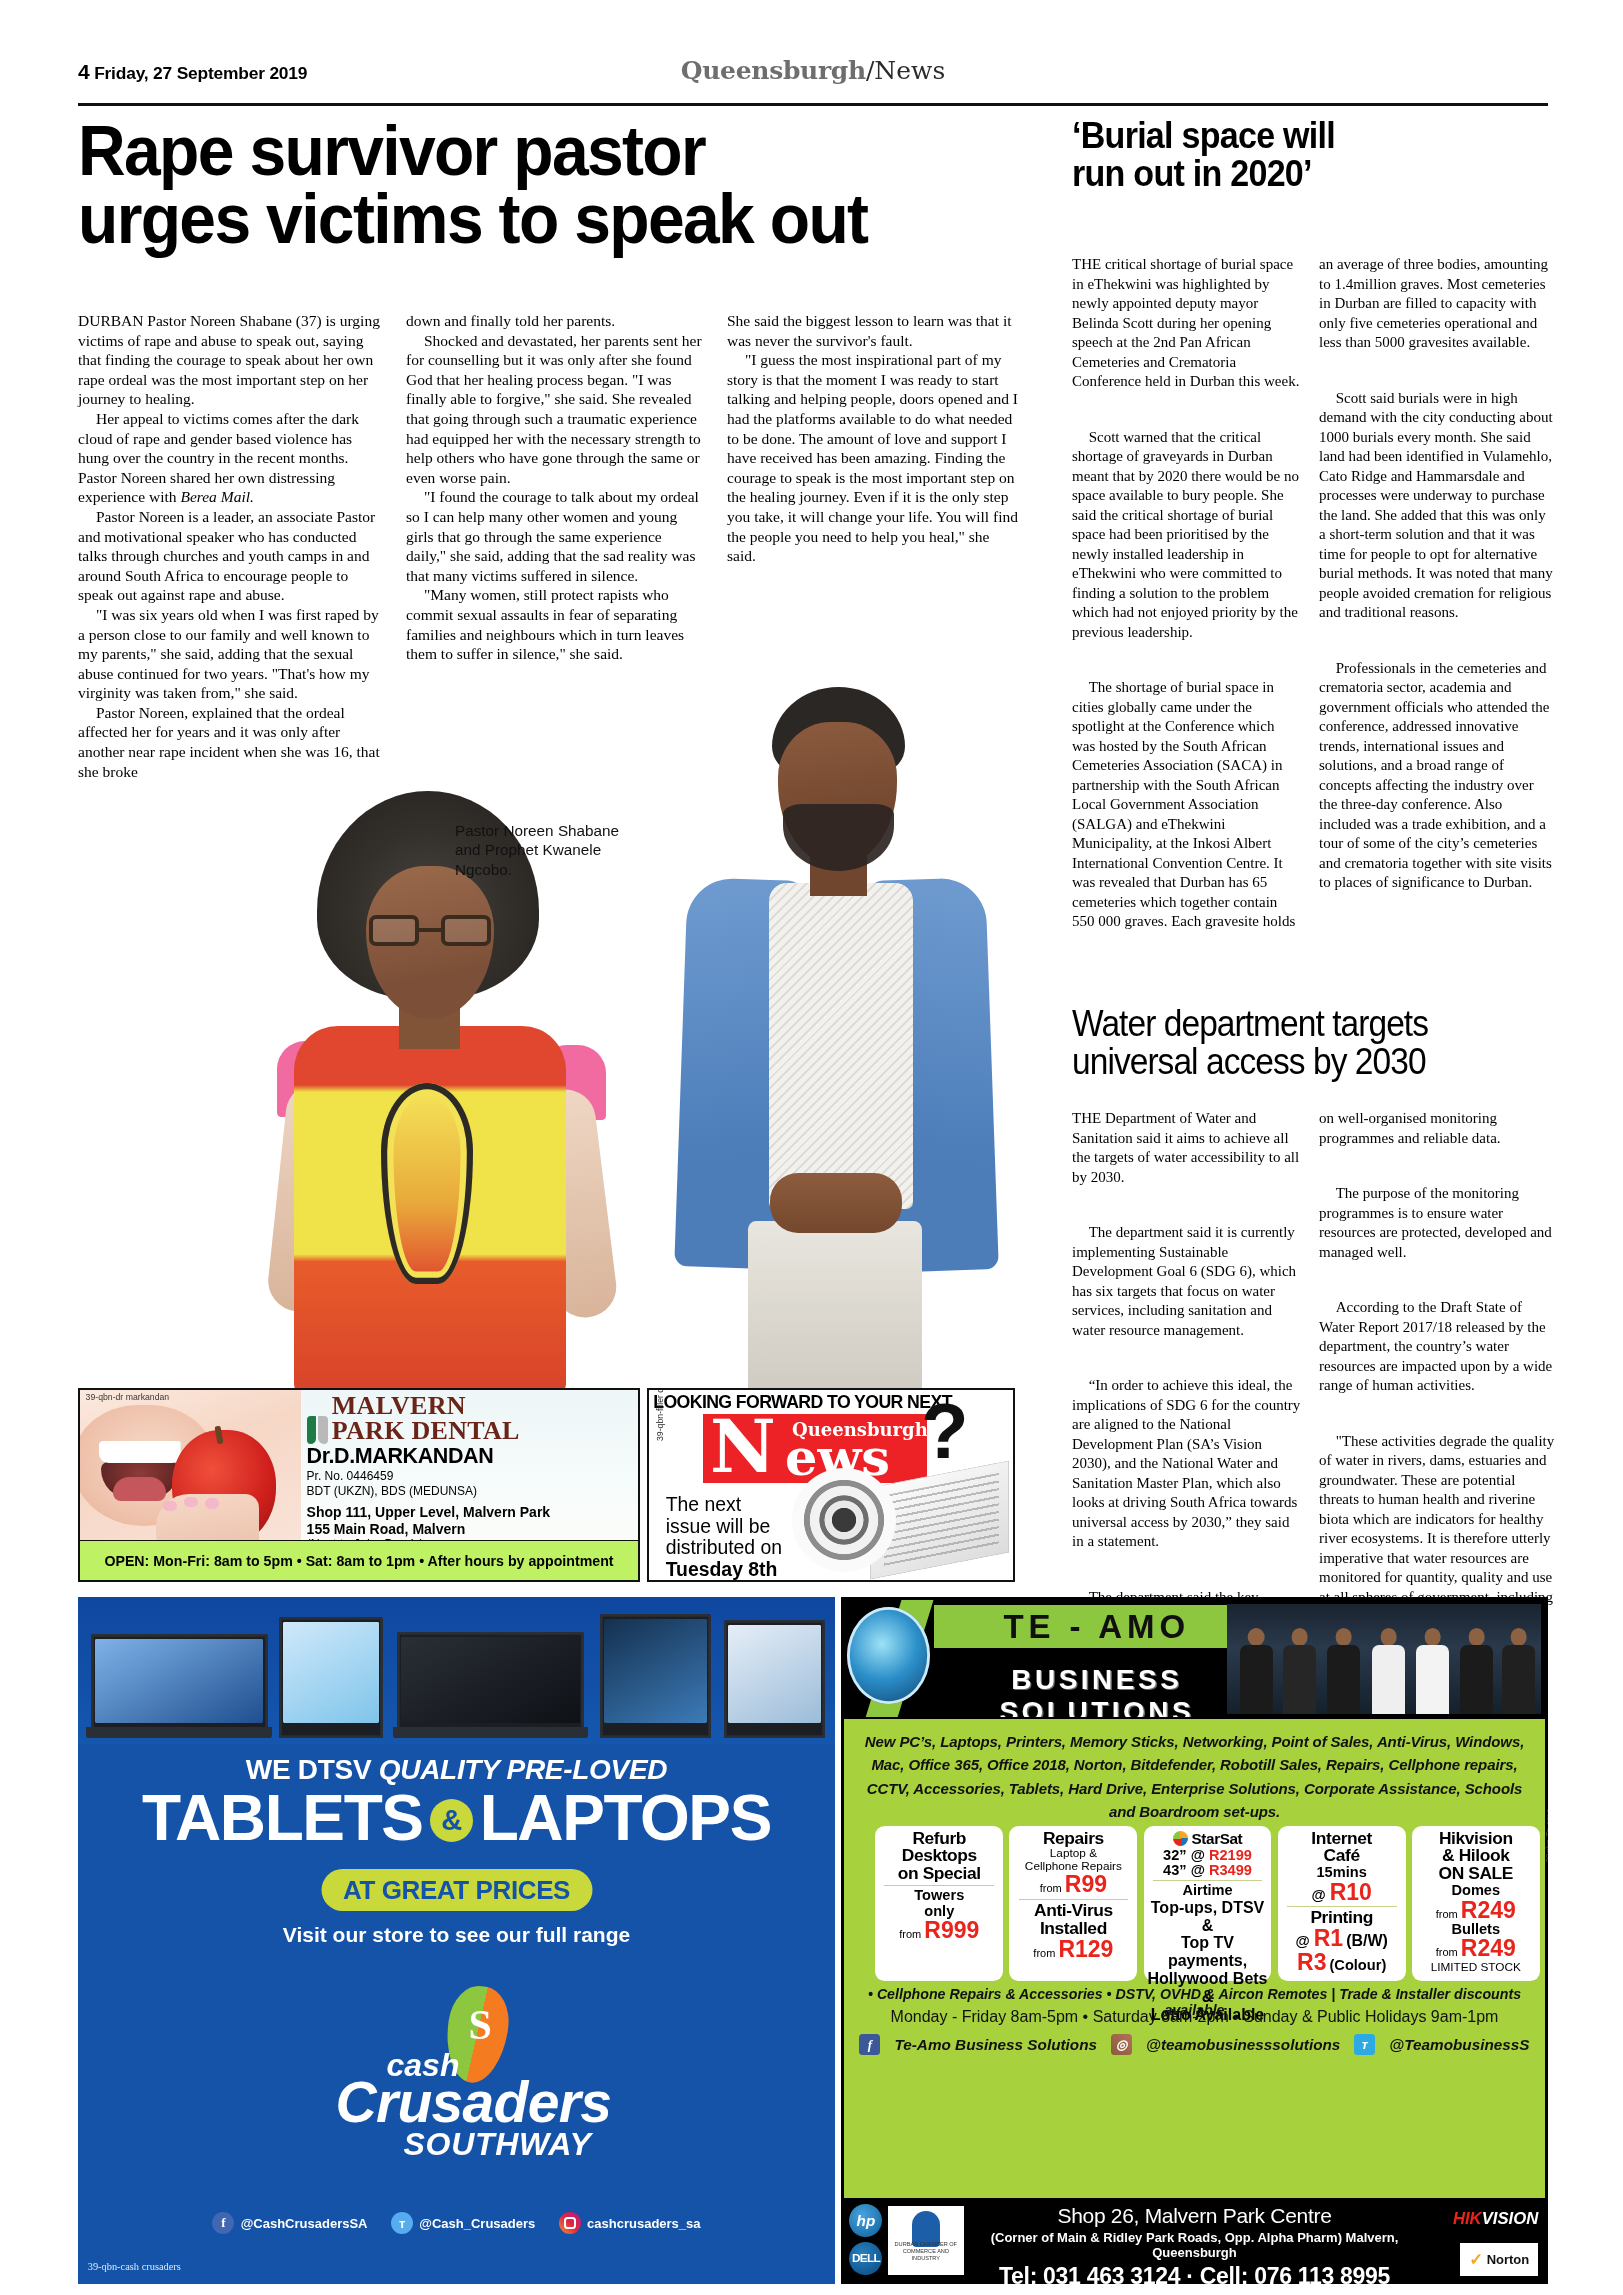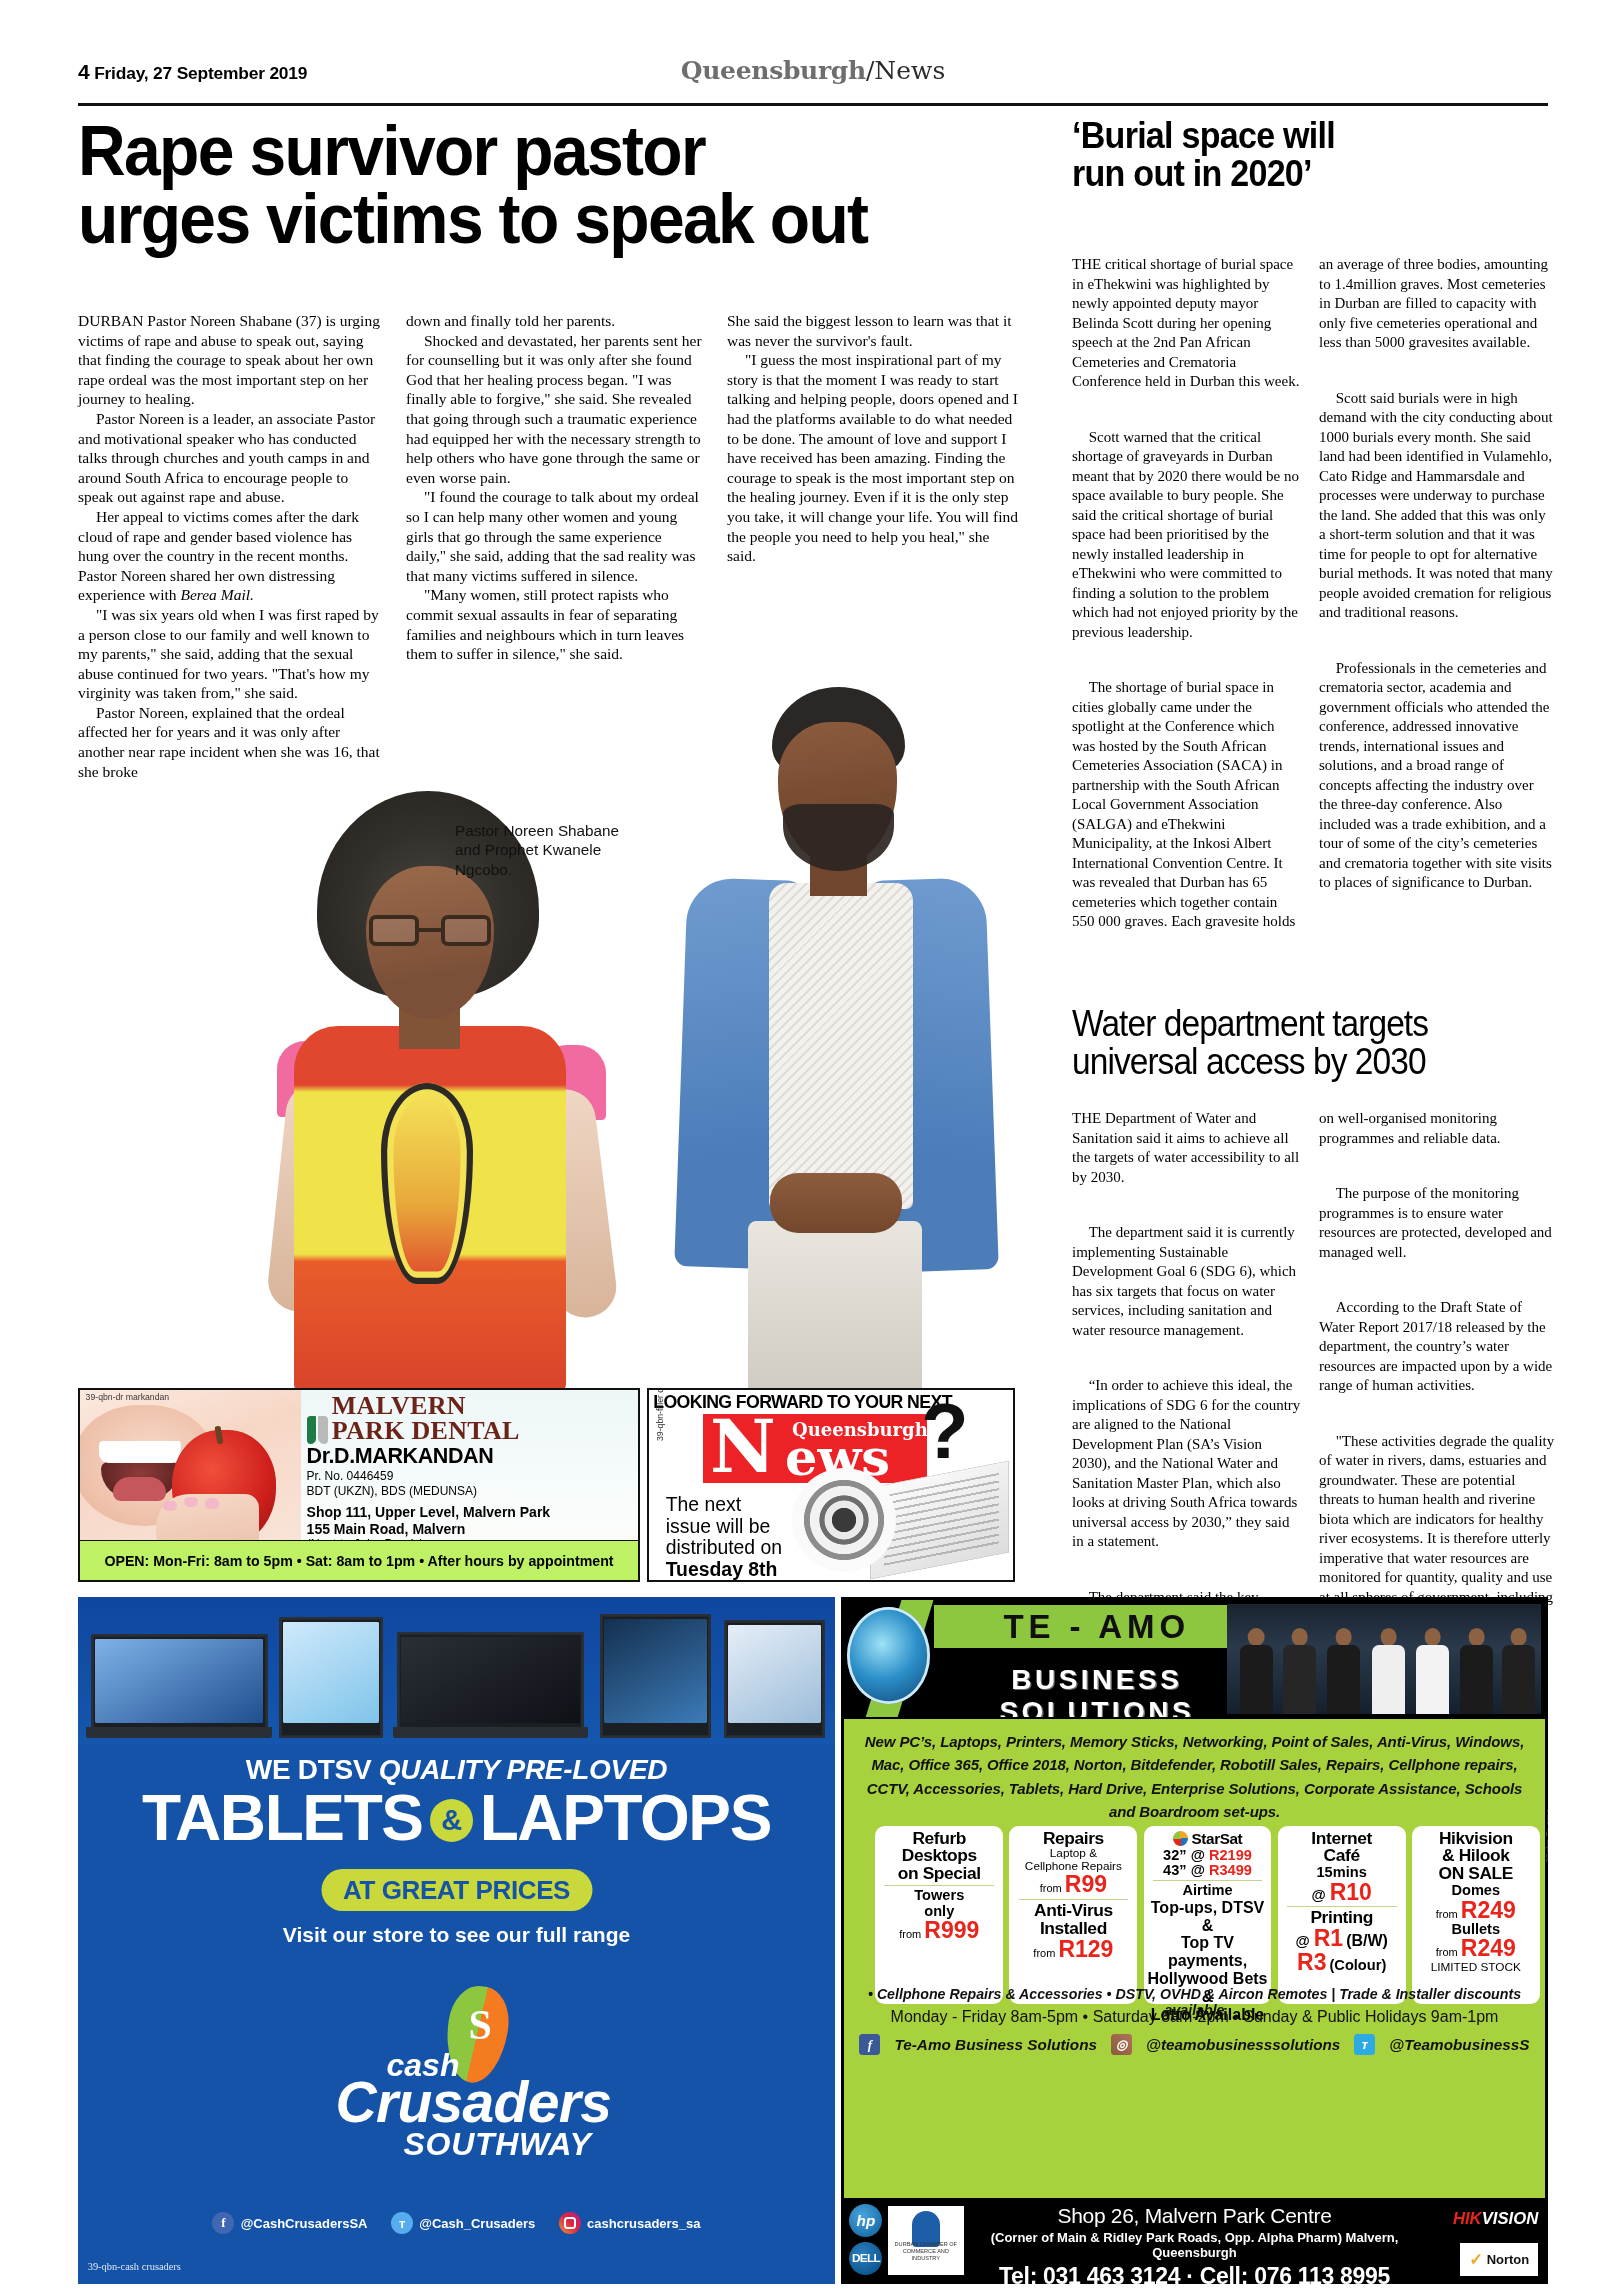--- a/index.html
+++ b/index.html
@@ -260,21 +260,21 @@
              background: #8c6243; border-radius: 50%; }
   .tp-body { position: absolute; left: 2.8px; top: 16.7px; width: 33px; height: 69px; border-radius: 7px 7px 0 0; }
 
   .ta-green { position: absolute; left: 2.8px; top: 122px; right: 2.8px; bottom: 86px; background: #a8d13e; }
   .ta-serv { padding: 11px 18px 0 18px; font-family: "Liberation Sans", sans-serif; font-weight: 700;
              font-style: italic; font-size: 15px; line-height: 1.55; text-align: center; color: #111;
              letter-spacing: -0.1px; }
   .ta-side { position: absolute; right: 1.4px; top: 90px; font-family: "Liberation Sans", sans-serif;
              font-size: 8.3px; color: #444; transform: rotate(-90deg); transform-origin: right top; white-space: nowrap; }
 
-  .ta-boxes { position: absolute; left: 8.3px; right: 8.3px; top: 229px; height: 178px; display: flex; gap: 6.2px; padding-left: 26px; }
+  .ta-boxes { position: absolute; left: 8.3px; right: 8.3px; top: 229px; height: 155px; display: flex; gap: 6.2px; padding-left: 26px; }
   .ta-box { flex: 1; background: #fff; border-radius: 9.7px; text-align: center; padding: 3.5px 2.1px 2.8px;
             font-family: "Liberation Sans", sans-serif; display: flex; flex-direction: column; }
   .ta-box .big { font-weight: 700; font-size: 17.4px; line-height: 1.03; letter-spacing: -0.4px; }
   .ta-box .mid { font-weight: 700; font-size: 14.6px; line-height: 1.05; }
   .ta-box .sm { font-size: 11.8px; line-height: 1.1; }
   .ta-box .smb { font-weight: 700; font-size: 16px; line-height: 1.12; }
   .ta-box .red { color: #e8241b; font-weight: 700; }
   .ta-box .price { color: #e8241b; font-weight: 700; font-size: 23px; line-height: 1.02; }
   .ta-box .from { font-size: 11px; font-weight: 400; }
   .ta-box hr { border: none; border-top: 1px solid #c9cf8f; margin: 2.1px 7px; }
@@ -341,22 +341,22 @@
   </div>
   <div class="rule-top"></div>
 
   <div class="hl-main">
     <div>Rape survivor pastor</div>
     <div>urges victims to speak out</div>
   </div>
 
   <div class="col" id="mc1">
     <p>DURBAN Pastor Noreen Shabane (37) is urging victims of rape and abuse to speak out, saying that finding the courage to speak about her own rape ordeal was the most important step on her journey to healing.</p>
+    <p><span>Her appeal to victims comes after the dark cloud of rape and gender based violence has hung over the country in the recent months. Pastor Noreen shared her own distressing experience with </span><span class="ital">Berea Mail.</span></p>
     <p>Pastor Noreen is a leader, an associate Pastor and motivational speaker who has conducted talks through churches and youth camps in and around South Africa to encourage people to speak out against rape and abuse.</p>
-    <p><span>Her appeal to victims comes after the dark cloud of rape and gender based violence has hung over the country in the recent months. Pastor Noreen shared her own distressing experience with </span><span class="ital">Berea Mail.</span></p>
     <p>"I was six years old when I was first raped by a person close to our family and well known to my parents," she said, adding that the sexual abuse continued for two years. "That's how my virginity was taken from," she said.</p>
     <p>Pastor Noreen, explained that the ordeal affected her for years and it was only after another near rape incident when she was 16, that she broke</p>
   </div>
 
   <div class="col" id="mc2">
     <p>down and finally told her parents.</p>
     <p>Shocked and devastated, her parents sent her for counselling but it was only after she found God that her healing process began. "I was finally able to forgive," she said. She revealed that going through such a traumatic experience had equipped her with the necessary strength to help others who have gone through the same or even worse pain.</p>
     <p>"I found the courage to talk about my ordeal so I can help many other women and young girls that go through the same experience daily," she said, adding that the sad reality was that many victims suffered in silence.</p>
     <p>"Many women, still protect rapists who commit sexual assaults in fear of separating families and neighbours which in turn leaves them to suffer in silence," she said.</p>
   </div>

